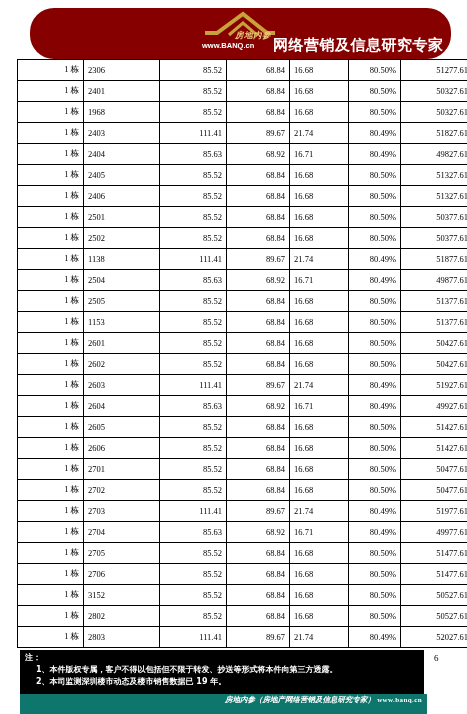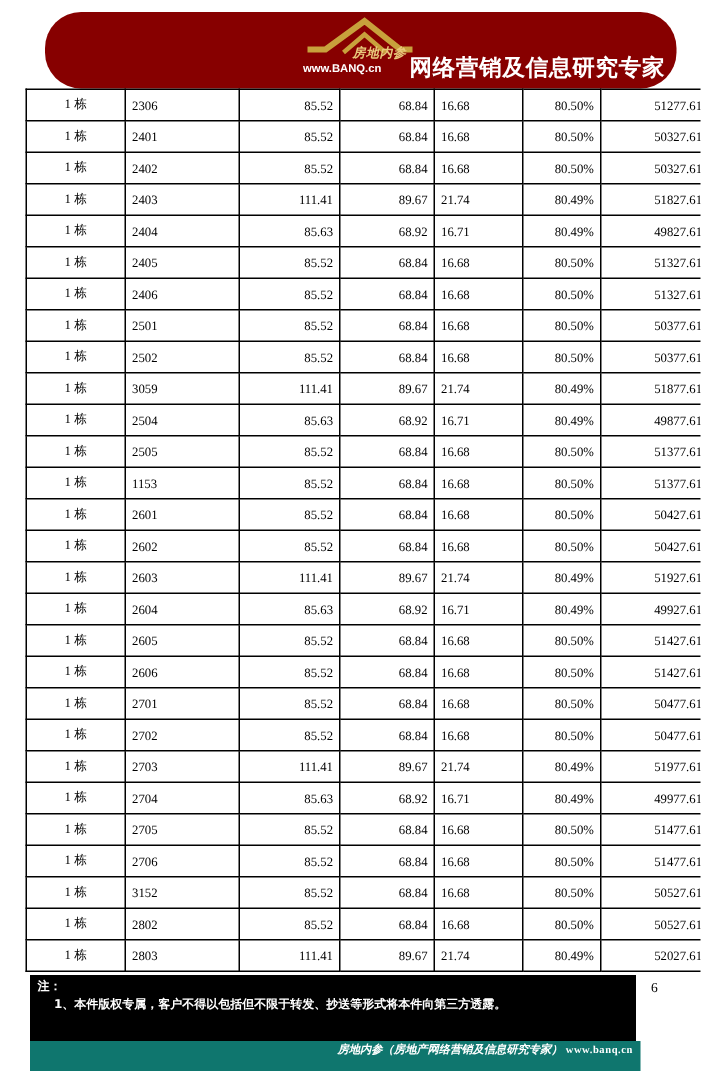--- a/index.html
+++ b/index.html
@@ -88,21 +88,21 @@
   #data-table td {
     border: 1px solid #000000;
     height: 20px;
     padding: 0 4px;
     font-size: 8.5px;
     color: #000000;
     font-family: "Liberation Serif", "DejaVu Serif", serif;
     white-space: nowrap;
     overflow: hidden;
   }
-  td.c-building { text-align: center; width: 57px; }
+  td.c-building { text-align: right; width: 57px; }
   td.c-unit     { text-align: left; width: 67px; }
   td.c-area     { text-align: right;  width: 58px; }
   td.c-inner    { text-align: right;  width: 54px; }
   td.c-shared   { text-align: left;  width: 50px; }
   td.c-ratio    { text-align: right;  width: 43px; }
   td.c-price    { text-align: right;  width: 63px; }
 
   
   #notes-block {
     position: absolute;
@@ -204,21 +204,21 @@
         <td class="c-building">1 栋</td>
         <td class="c-unit">2401</td>
         <td class="c-area">85.52</td>
         <td class="c-inner">68.84</td>
         <td class="c-shared">16.68</td>
         <td class="c-ratio">80.50%</td>
         <td class="c-price">50327.61</td>
       </tr>
       <tr>
         <td class="c-building">1 栋</td>
-        <td class="c-unit">2402</td>
+        <td class="c-unit">1968</td>
         <td class="c-area">85.52</td>
         <td class="c-inner">68.84</td>
         <td class="c-shared">16.68</td>
         <td class="c-ratio">80.50%</td>
         <td class="c-price">50327.61</td>
       </tr>
       <tr>
         <td class="c-building">1 栋</td>
         <td class="c-unit">2403</td>
         <td class="c-area">111.41</td>
@@ -267,21 +267,21 @@
         <td class="c-building">1 栋</td>
         <td class="c-unit">2502</td>
         <td class="c-area">85.52</td>
         <td class="c-inner">68.84</td>
         <td class="c-shared">16.68</td>
         <td class="c-ratio">80.50%</td>
         <td class="c-price">50377.61</td>
       </tr>
       <tr>
         <td class="c-building">1 栋</td>
-        <td class="c-unit">3059</td>
+        <td class="c-unit">1138</td>
         <td class="c-area">111.41</td>
         <td class="c-inner">89.67</td>
         <td class="c-shared">21.74</td>
         <td class="c-ratio">80.49%</td>
         <td class="c-price">51877.61</td>
       </tr>
       <tr>
         <td class="c-building">1 栋</td>
         <td class="c-unit">2504</td>
         <td class="c-area">85.63</td>
@@ -442,20 +442,21 @@
         <td class="c-shared">21.74</td>
         <td class="c-ratio">80.49%</td>
         <td class="c-price">52027.61</td>
       </tr>
     </tbody>
 </table>
 
 <div id="notes-block">
   <div id="notes-title">注：</div>
   <div class="note-line" id="note-1">1、本件版权专属，客户不得以包括但不限于转发、抄送等形式将本件向第三方透露。</div>
+  <div class="note-line" id="note-2">2、本司监测深圳楼市动态及楼市销售数据已 19 年。</div>
 </div>
 
 <div id="brand-bar">
   <div id="brand-bar-text">房地内参（房地产网络营销及信息研究专家）</div>
   <div id="brand-bar-url">www.banq.cn</div>
 </div>
 
 <div id="page-number">6</div>
 
 </body></html>

